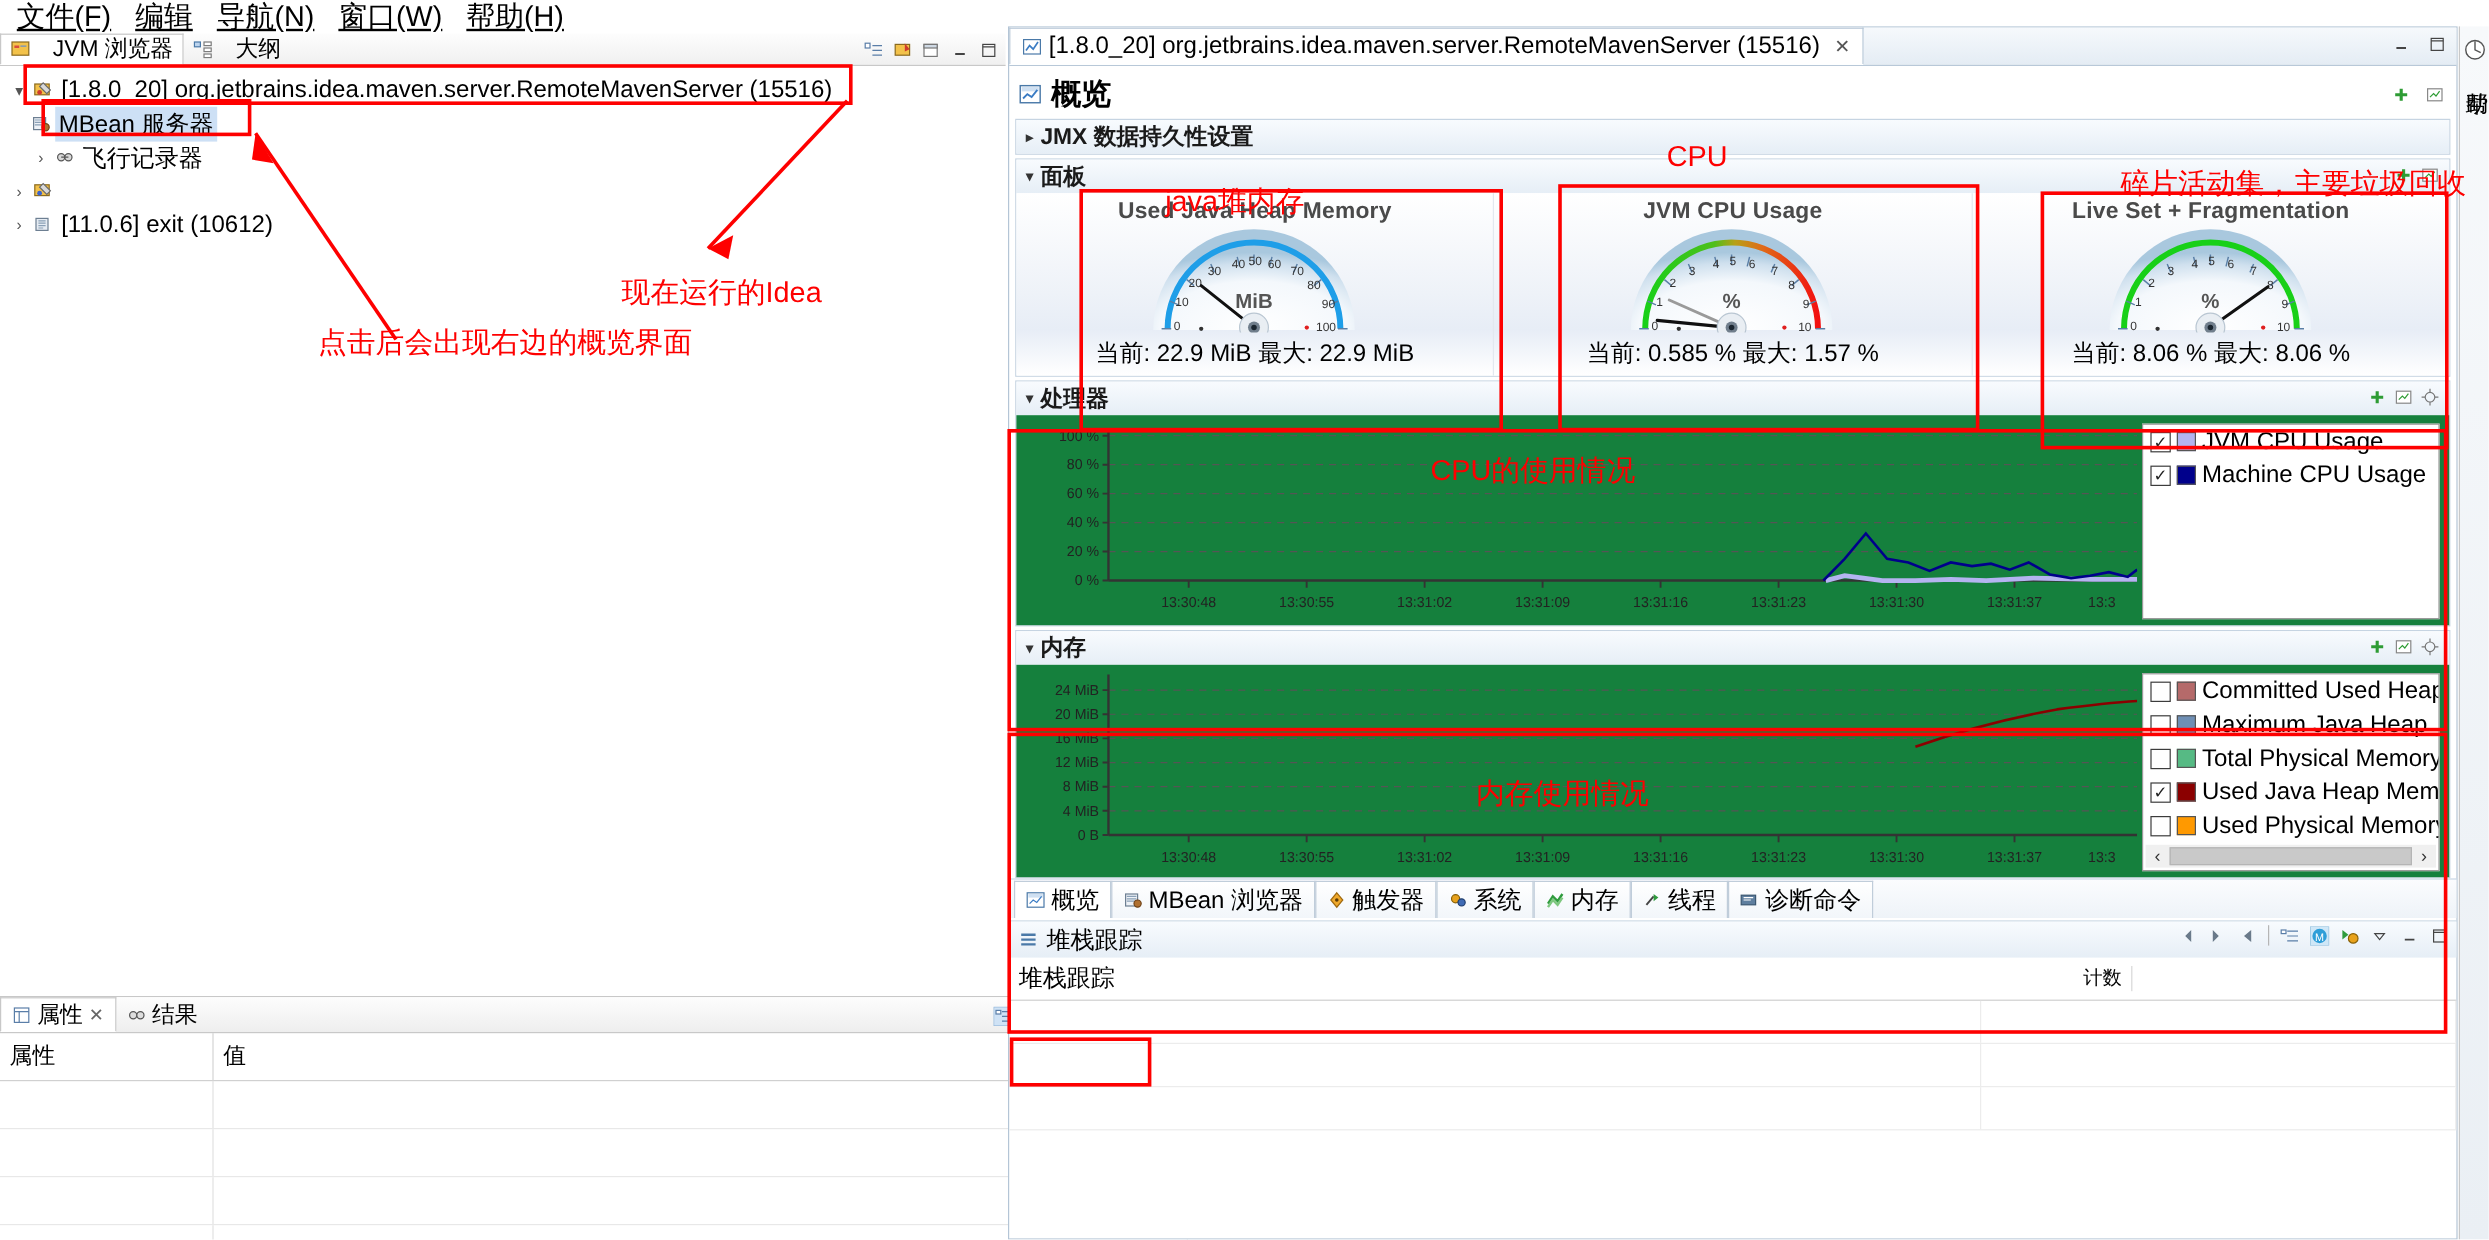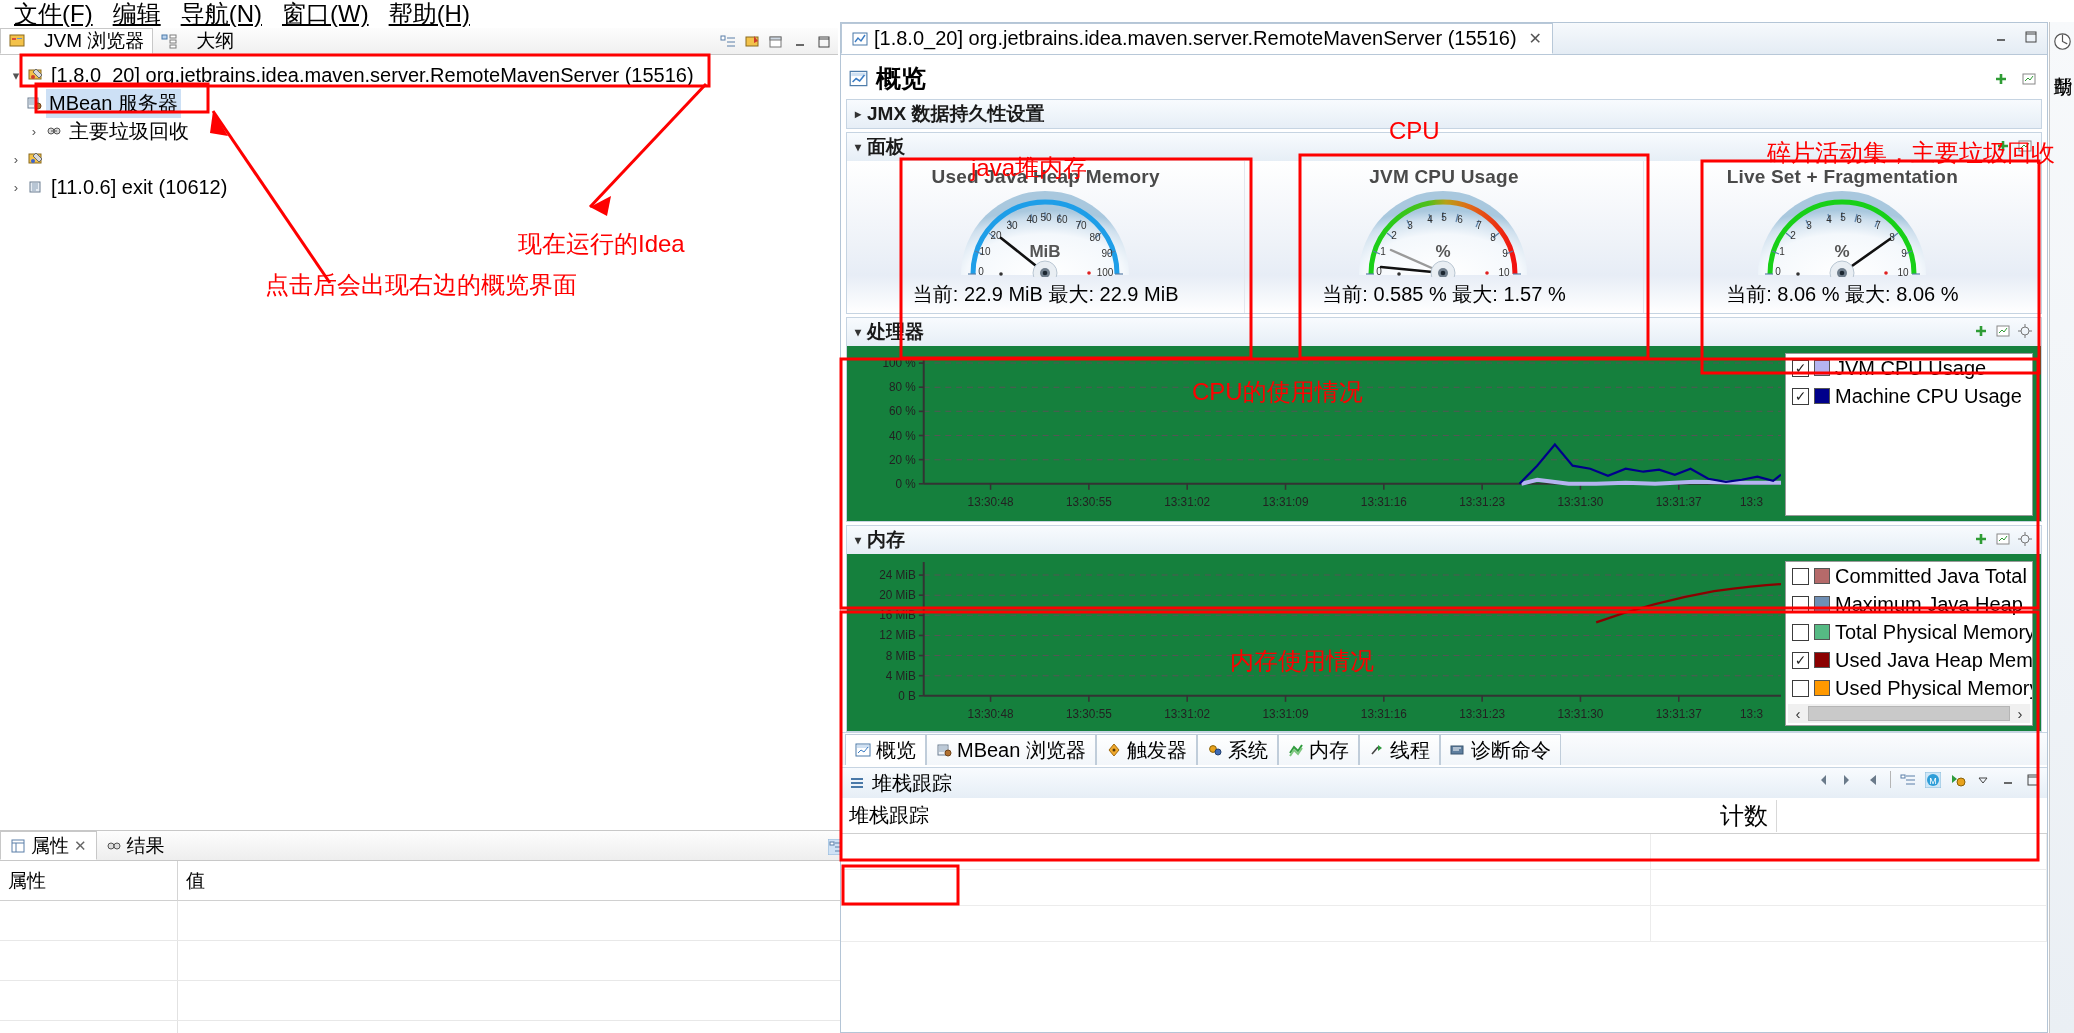--- a/index.html
+++ b/index.html
@@ -123,21 +123,21 @@
           border:1px solid #c0cdda; border-bottom:none; background:linear-gradient(#ffffff,#f2f6fa);
           font-size:20px; white-space:nowrap; }
   .btab.active { background:#ffffff; }
 
   .stackpanel { border-top:1px solid #c6d4e2; margin-top:2px; }
   .stackhdr { height:30px; background:linear-gradient(#f8fbfe,#e6eef6); display:flex; align-items:center; gap:7px; padding-left:8px; font-size:20px; position:relative; }
   .stackhdr .tools { position:absolute; right:6px; top:3px; display:flex; gap:9px; align-items:center; }
   .sttable { }
   .sthead { display:flex; height:36px; border-bottom:1px solid #cfcfcf; align-items:center; }
   .sthead .h1 { flex:1; padding-left:8px; font-size:20px; }
-  .sthead .h2 { width:120px; padding-right:8px; text-align:right; font-size:24px; border-right:1px solid #d8d8d8; }
+  .sthead .h2 { width:120px; padding-right:8px; text-align:right; font-size:16px; border-right:1px solid #d8d8d8; }
   .sthead .h3 { width:270px; }
   .strow { display:flex; height:36px; border-bottom:1px solid #ececec; }
   .strow .c1 { flex:1; border-right:1px solid #ececec; }
   .strow .c2 { width:396px; border-right:1px solid #ececec; }
 
   
   .rstrip { position:absolute; left:2049px; top:22px; width:25px; height:1011px;
             background:linear-gradient(#f7f9fb,#eaeff4); border-left:1px solid #c8c8c8; }
   .rstrip .ritem { margin-top:10px; text-align:center; font-size:18px; color:#333; }
   .rstrip .rvert { writing-mode:vertical-rl; font-size:19px; margin-top:6px; }
@@ -217,21 +217,21 @@
       </svg>
       <span class="tlabel sel">MBean 服务器</span>
     </div>
     <div class="trow indent1">
       <span class="twist">›</span>
       <svg class="ticon" viewBox="0 0 16 16">
         <circle cx="5" cy="8" r="3" fill="#d9d9d9" stroke="#555"></circle>
         <circle cx="11" cy="8" r="3" fill="#d9d9d9" stroke="#555"></circle>
         <path d="M5 8h6" stroke="#555"></path>
       </svg>
-      <span class="tlabel">主要垃圾回收</span>
+      <span class="tlabel">飞行记录器</span>
     </div>
     <div class="trow">
       <span class="twist">›</span>
       <svg class="ticon" viewBox="0 0 16 16">
         <rect x="1" y="3" width="12" height="9" fill="#f3c24a" stroke="#8a6a1e"></rect>
         <path d="M8 2l6 6-3 3-6-6z" fill="#d9d9d9" stroke="#6a6a6a"></path>
         <circle cx="5" cy="10" r="2" fill="#3b63cf"></circle>
       </svg>
     </div>
     <div class="trow">
@@ -700,21 +700,21 @@
               <text x="918" y="159">13:3</text>
           </g>
 
           <path d="M760 64 C800 50 840 40 880 33 C910 29 930 27 948 26" fill="none" stroke="#8b0000" stroke-width="2.2"></path>
         </svg>
       </div>
       <div class="legendbox">
         <div class="legrow">
           <span class="chk"></span>
           <span class="swatch" style="background:#b56a6a;"></span>
-          <span>Committed Java Total</span>
+          <span>Committed Used Heap</span>
         </div>
         <div class="legrow">
           <span class="chk"></span>
           <span class="swatch" style="background:#6f8fb5;"></span>
           <span>Maximum Java Heap</span>
         </div>
         <div class="legrow">
           <span class="chk"></span>
           <span class="swatch" style="background:#56ba84;"></span>
           <span>Total Physical Memory</span>

